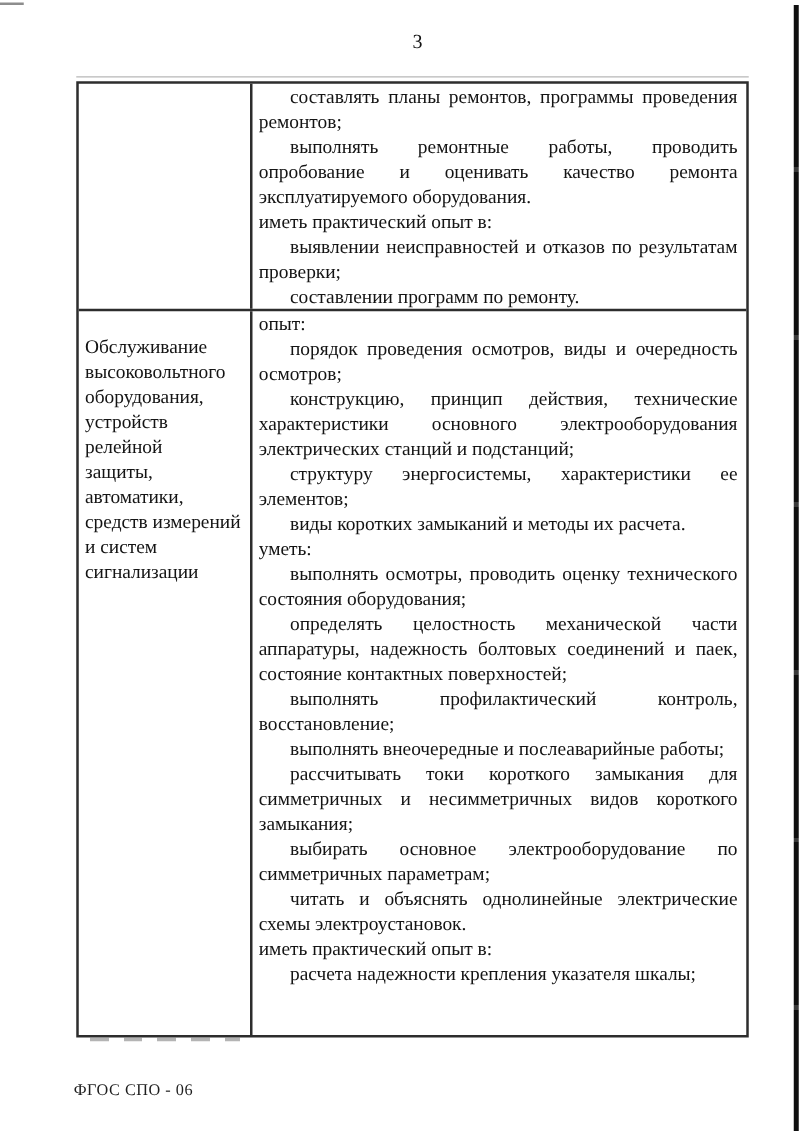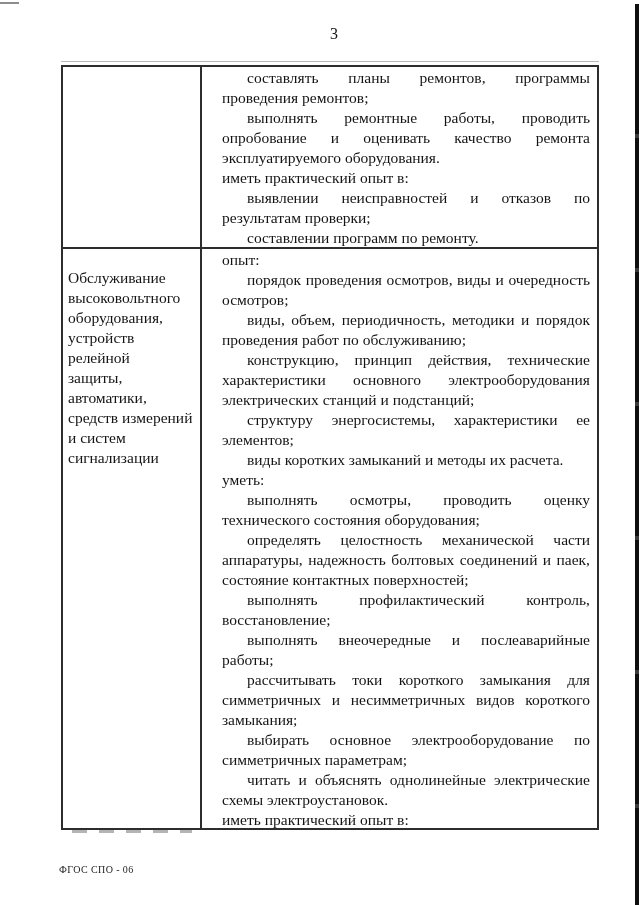--- a/index.html
+++ b/index.html
@@ -35,42 +35,41 @@
     width: 139px;
     border-right: 2px solid #2d2d2d;
     box-sizing: border-box;
     padding: 19px 3px 0 5px;
   }
   .cell-right {
     flex: 1;
     box-sizing: border-box;
     padding: 1px 7px 0 5px;
     overflow: hidden;
-    margin-left: 15px;
   }
   .cell-left, .cell-right {
     font-size: 15.5px;
     line-height: 20px;
   }
   .left-text { white-space: pre-line; }
   .para {
     margin: 0;
     text-indent: 25px;
     text-align: justify;
   }
   .head {
     margin: 0;
     font-weight: normal;
     text-align: left;
   }
   
   .footer-code {
     position: absolute;
     left: 59px; top: 864px;
-    font-size: 10px;
+    font-size: 13px;
     letter-spacing: 0.4px;
     color: #1e1e1e;
   }
   
   .artifact-right-edge {
     position: absolute;
     left: 635px; top: 4px;
     width: 4px; height: 901px;
     background: repeating-linear-gradient(to bottom,
       #0f0f0f 0 130px, #3a3a3a 130px 134px);
@@ -129,21 +128,20 @@
 устройств релейной
 защиты,
 автоматики,
 средств измерений
 и систем
 сигнализации</div>
     </div>
     <div class="cell-right">
       <p class="head">опыт:</p>
       <p class="para">порядок проведения осмотров, виды и очередность осмотров;</p>
-      <p class="para">виды, объем, периодичность, методики и порядок проведения работ по обслуживанию;</p>
       <p class="para">конструкцию, принцип действия, технические характеристики основного электрооборудования электрических станций и подстанций;</p>
       <p class="para">структуру энергосистемы, характеристики ее элементов;</p>
       <p class="para">виды коротких замыканий и методы их расчета.</p>
       <p class="head">уметь:</p>
       <p class="para">выполнять осмотры, проводить оценку технического состояния оборудования;</p>
       <p class="para">определять целостность механической части аппаратуры, надежность болтовых соединений и паек, состояние контактных поверхностей;</p>
       <p class="para">выполнять профилактический контроль, восстановление;</p>
       <p class="para">выполнять внеочередные и послеаварийные работы;</p>
       <p class="para">рассчитывать токи короткого замыкания для симметричных и несимметричных видов короткого замыкания;</p>
       <p class="para">выбирать основное электрооборудование по симметричных параметрам;</p>

